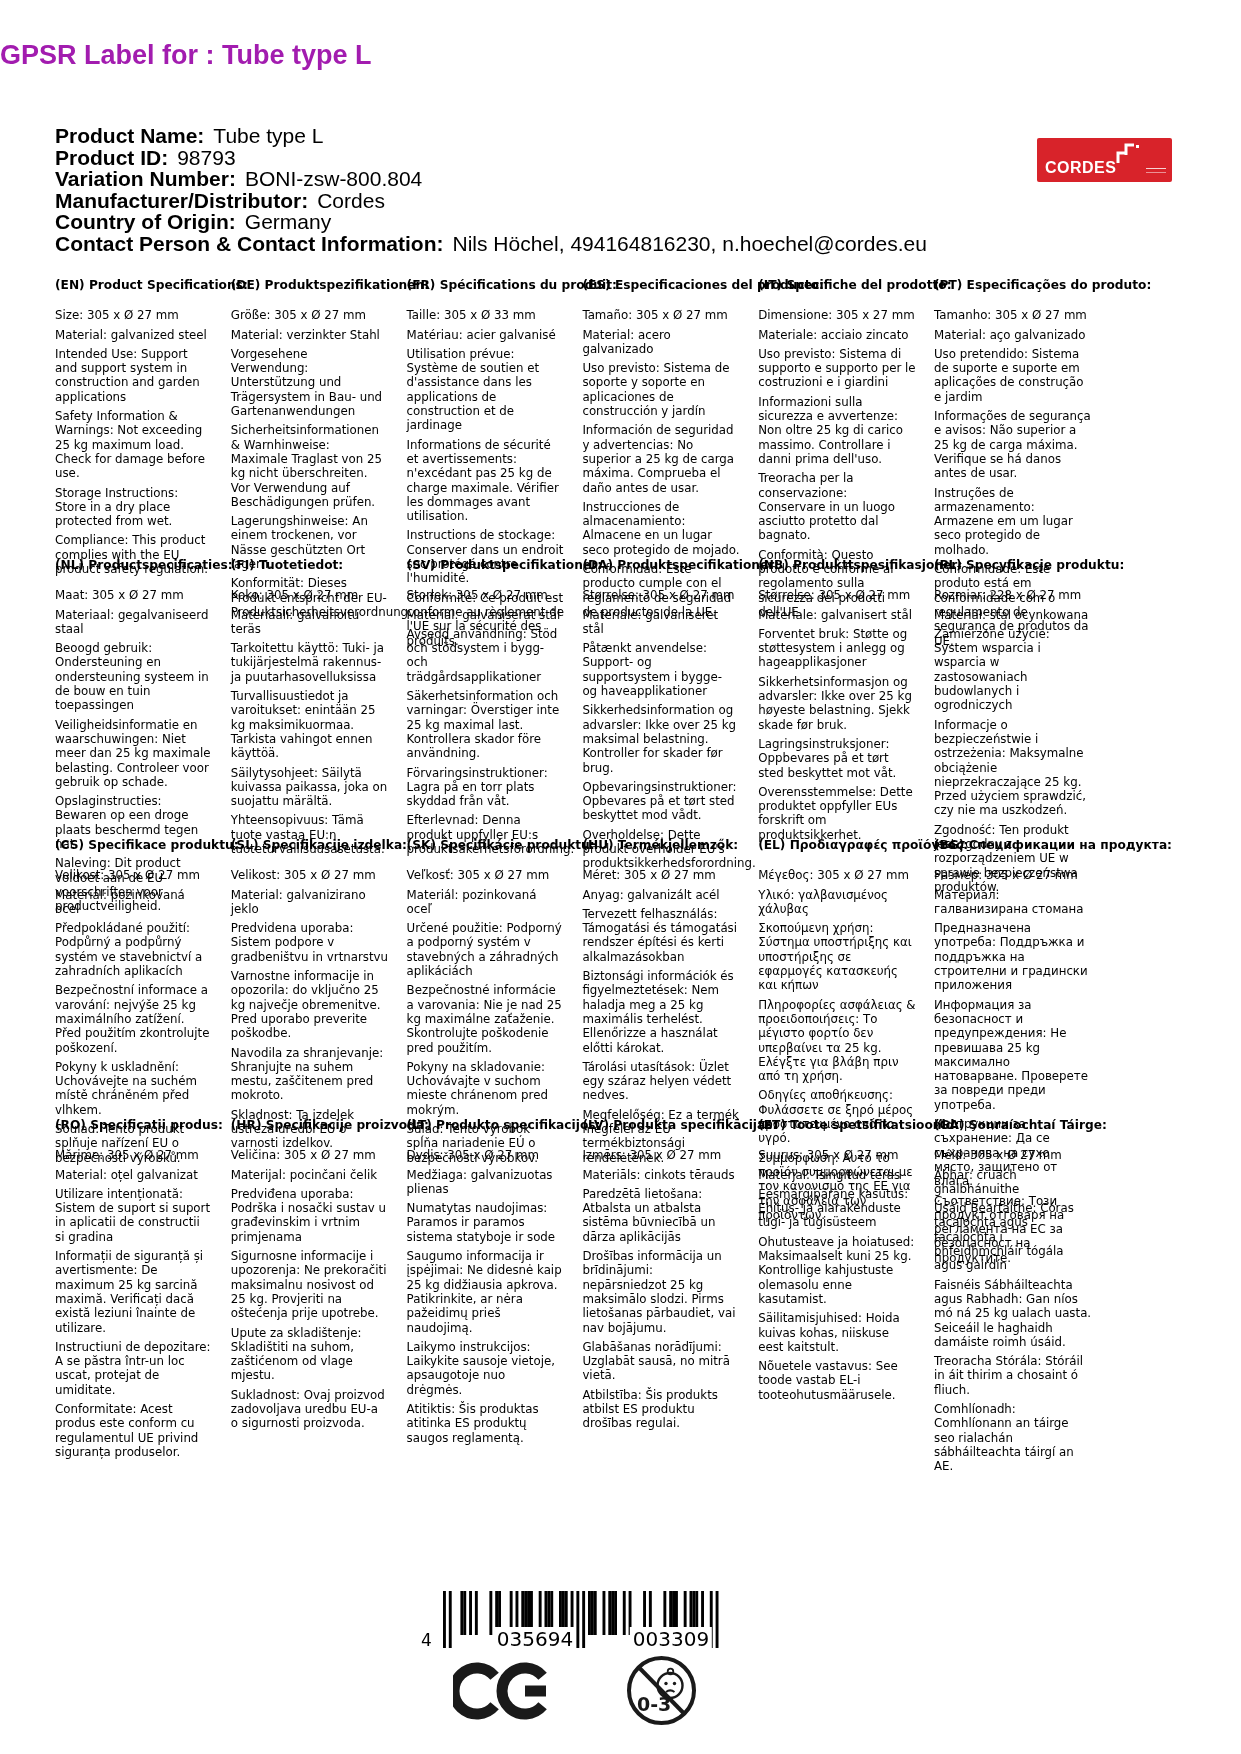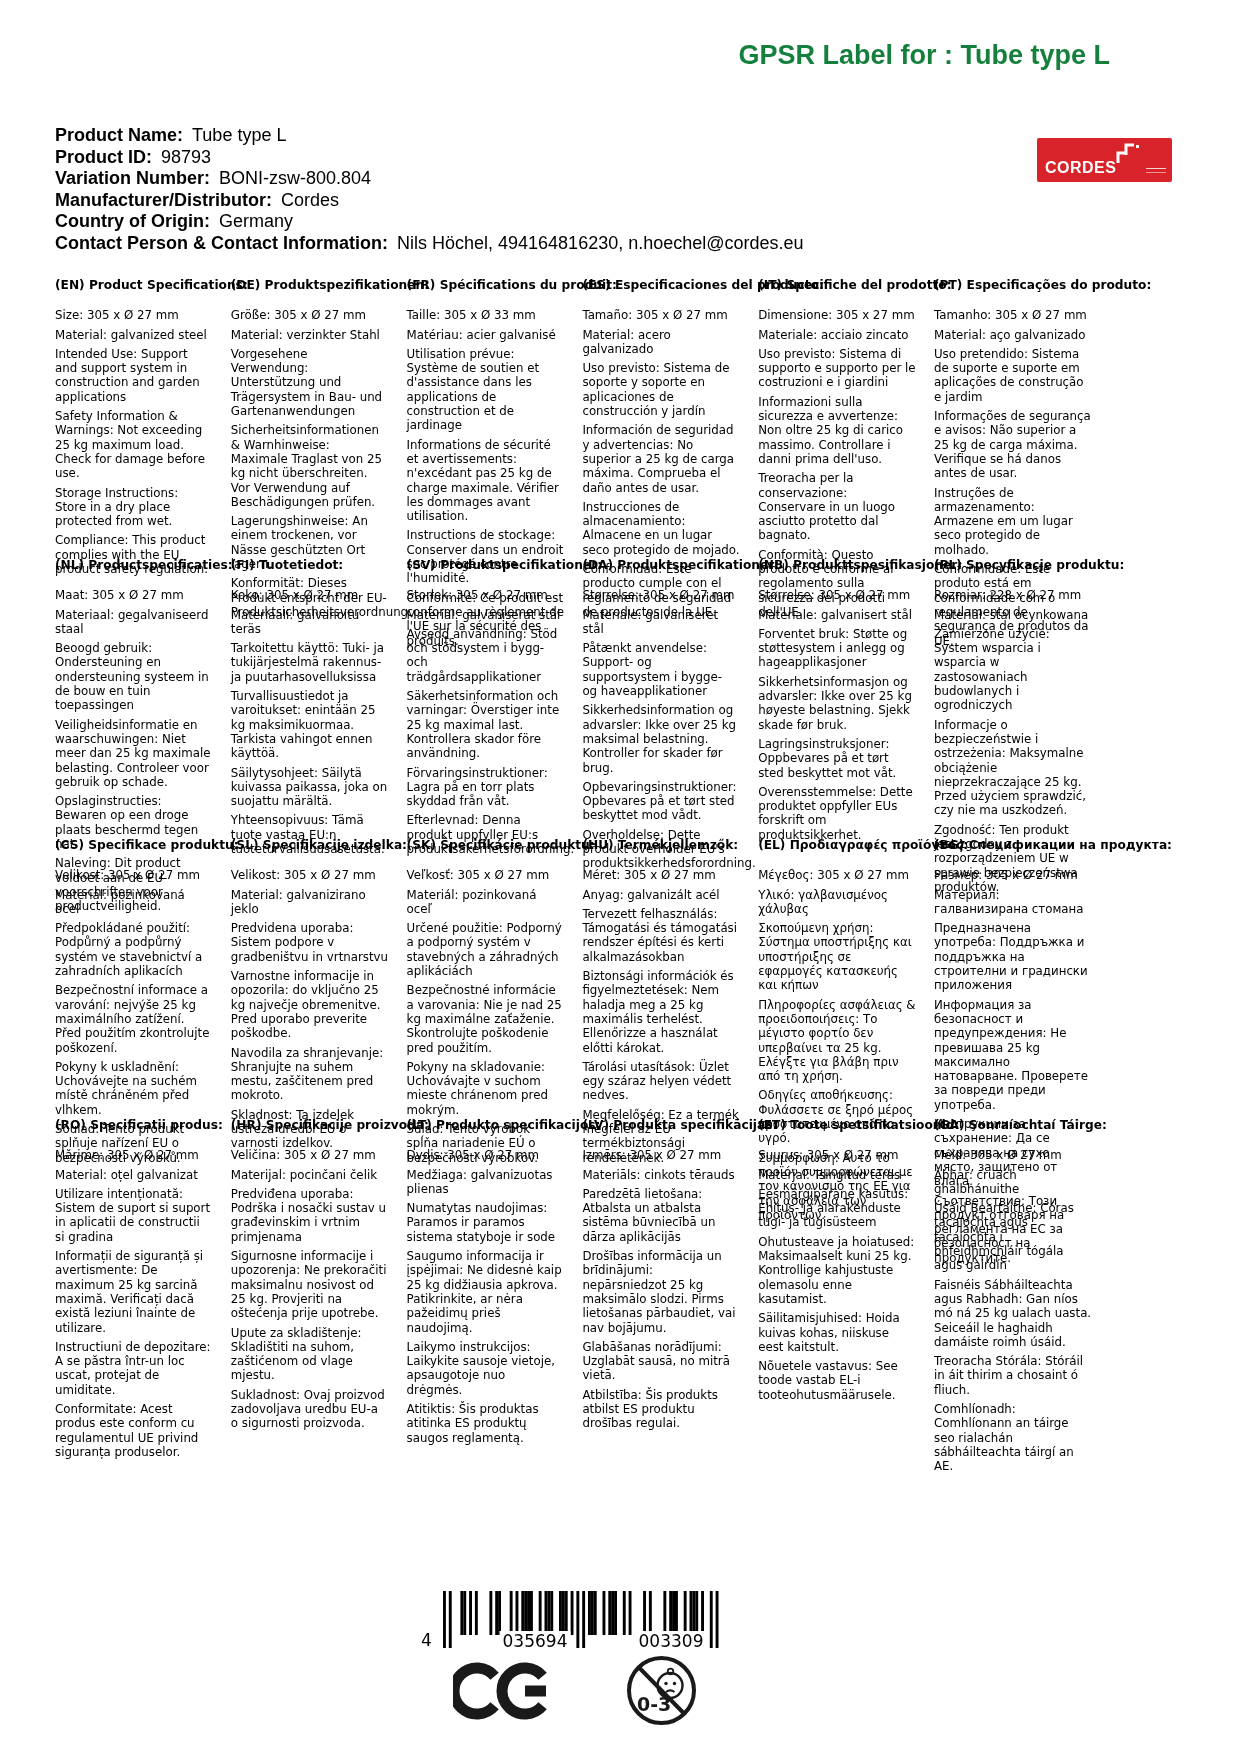--- a/index.html
+++ b/index.html
@@ -1,40 +1,40 @@
 <!DOCTYPE html>
 <html><head>
 <meta charset="utf-8">
 <style>
   html,body{margin:0;padding:0;background:#fff;}
   .page{position:relative;width:1241px;height:1754px;background:#fff;color:#111;
         font-family:"DejaVu Sans",sans-serif;overflow:hidden;}
-  .doc-title{position:absolute;top:40px;left:0;width:1110px;text-align:right;
-             font-family:"Liberation Sans",sans-serif;font-weight:bold;font-size:27px;color:#15803d;}
+  .doc-title{position:absolute;top:40px;left:0;width:1110px;text-align:left;
+             font-family:"Liberation Sans",sans-serif;font-weight:bold;font-size:27px;color:#a21caf;}
   .product-info{position:absolute;left:55px;top:125px;font-family:"Liberation Sans",sans-serif;
-                font-size:18px;line-height:21.5px;color:#000;}
+                font-size:21px;line-height:21.5px;color:#000;}
   .pi-label{font-weight:bold;margin-right:9px;}
   .logo{position:absolute;left:1037px;top:138px;width:135px;height:44px;border-radius:2px;
         display:flex;align-items:flex-end;padding:0 0 6px 8px;box-sizing:border-box;}
   .logo-text{color:#fff;font-family:"Liberation Sans",sans-serif;font-weight:bold;
              font-size:16px;letter-spacing:0.5px;line-height:1;}
   .logo-glyph{position:absolute;right:30px;top:5px;}
   .logo-fineprint{position:absolute;right:6px;bottom:9px;width:20px;height:3px;
                   border-top:1px solid rgba(255,255,255,.8);border-bottom:1px solid rgba(255,255,255,.5);}
   .specs-grid{position:absolute;left:55px;top:278px;width:1140px;display:grid;
               grid-template-columns:repeat(6,175.8px);grid-template-rows:280px 280px 280px auto;}
   .spec-cell{padding-right:18px;box-sizing:border-box;font-size:11.8px;line-height:14.3px;color:#000;}
   .spec-h{font-weight:bold;font-size:12.2px;white-space:nowrap;}
   .spec-p{margin-top:5px;}
   .spec-p.first{margin-top:16px;}
   .barcode{position:absolute;left:393px;top:1591px;width:310px;height:62px;}
   .bc-first{position:absolute;left:28px;bottom:3px;font-size:17px;color:#000;}
   .bc-bars{position:absolute;left:50px;top:0;}
   .bc-bars rect{fill:#000;}
-  .bc-digits{position:absolute;bottom:2px;transform:translateX(-50%);font-size:17px;
+  .bc-digits{position:absolute;bottom:2px;transform:translateX(-50%);font-size:20px;
              background:#fff;padding:0 3px;color:#000;}
   .bc-left{left:142px;}
   .bc-right{left:278px;}
   .ce-mark{position:absolute;left:453px;top:1662px;}
   .age-warning{position:absolute;left:625px;top:1654px;}
 </style>
 </head>
 <body>
 
 <div class="page">

